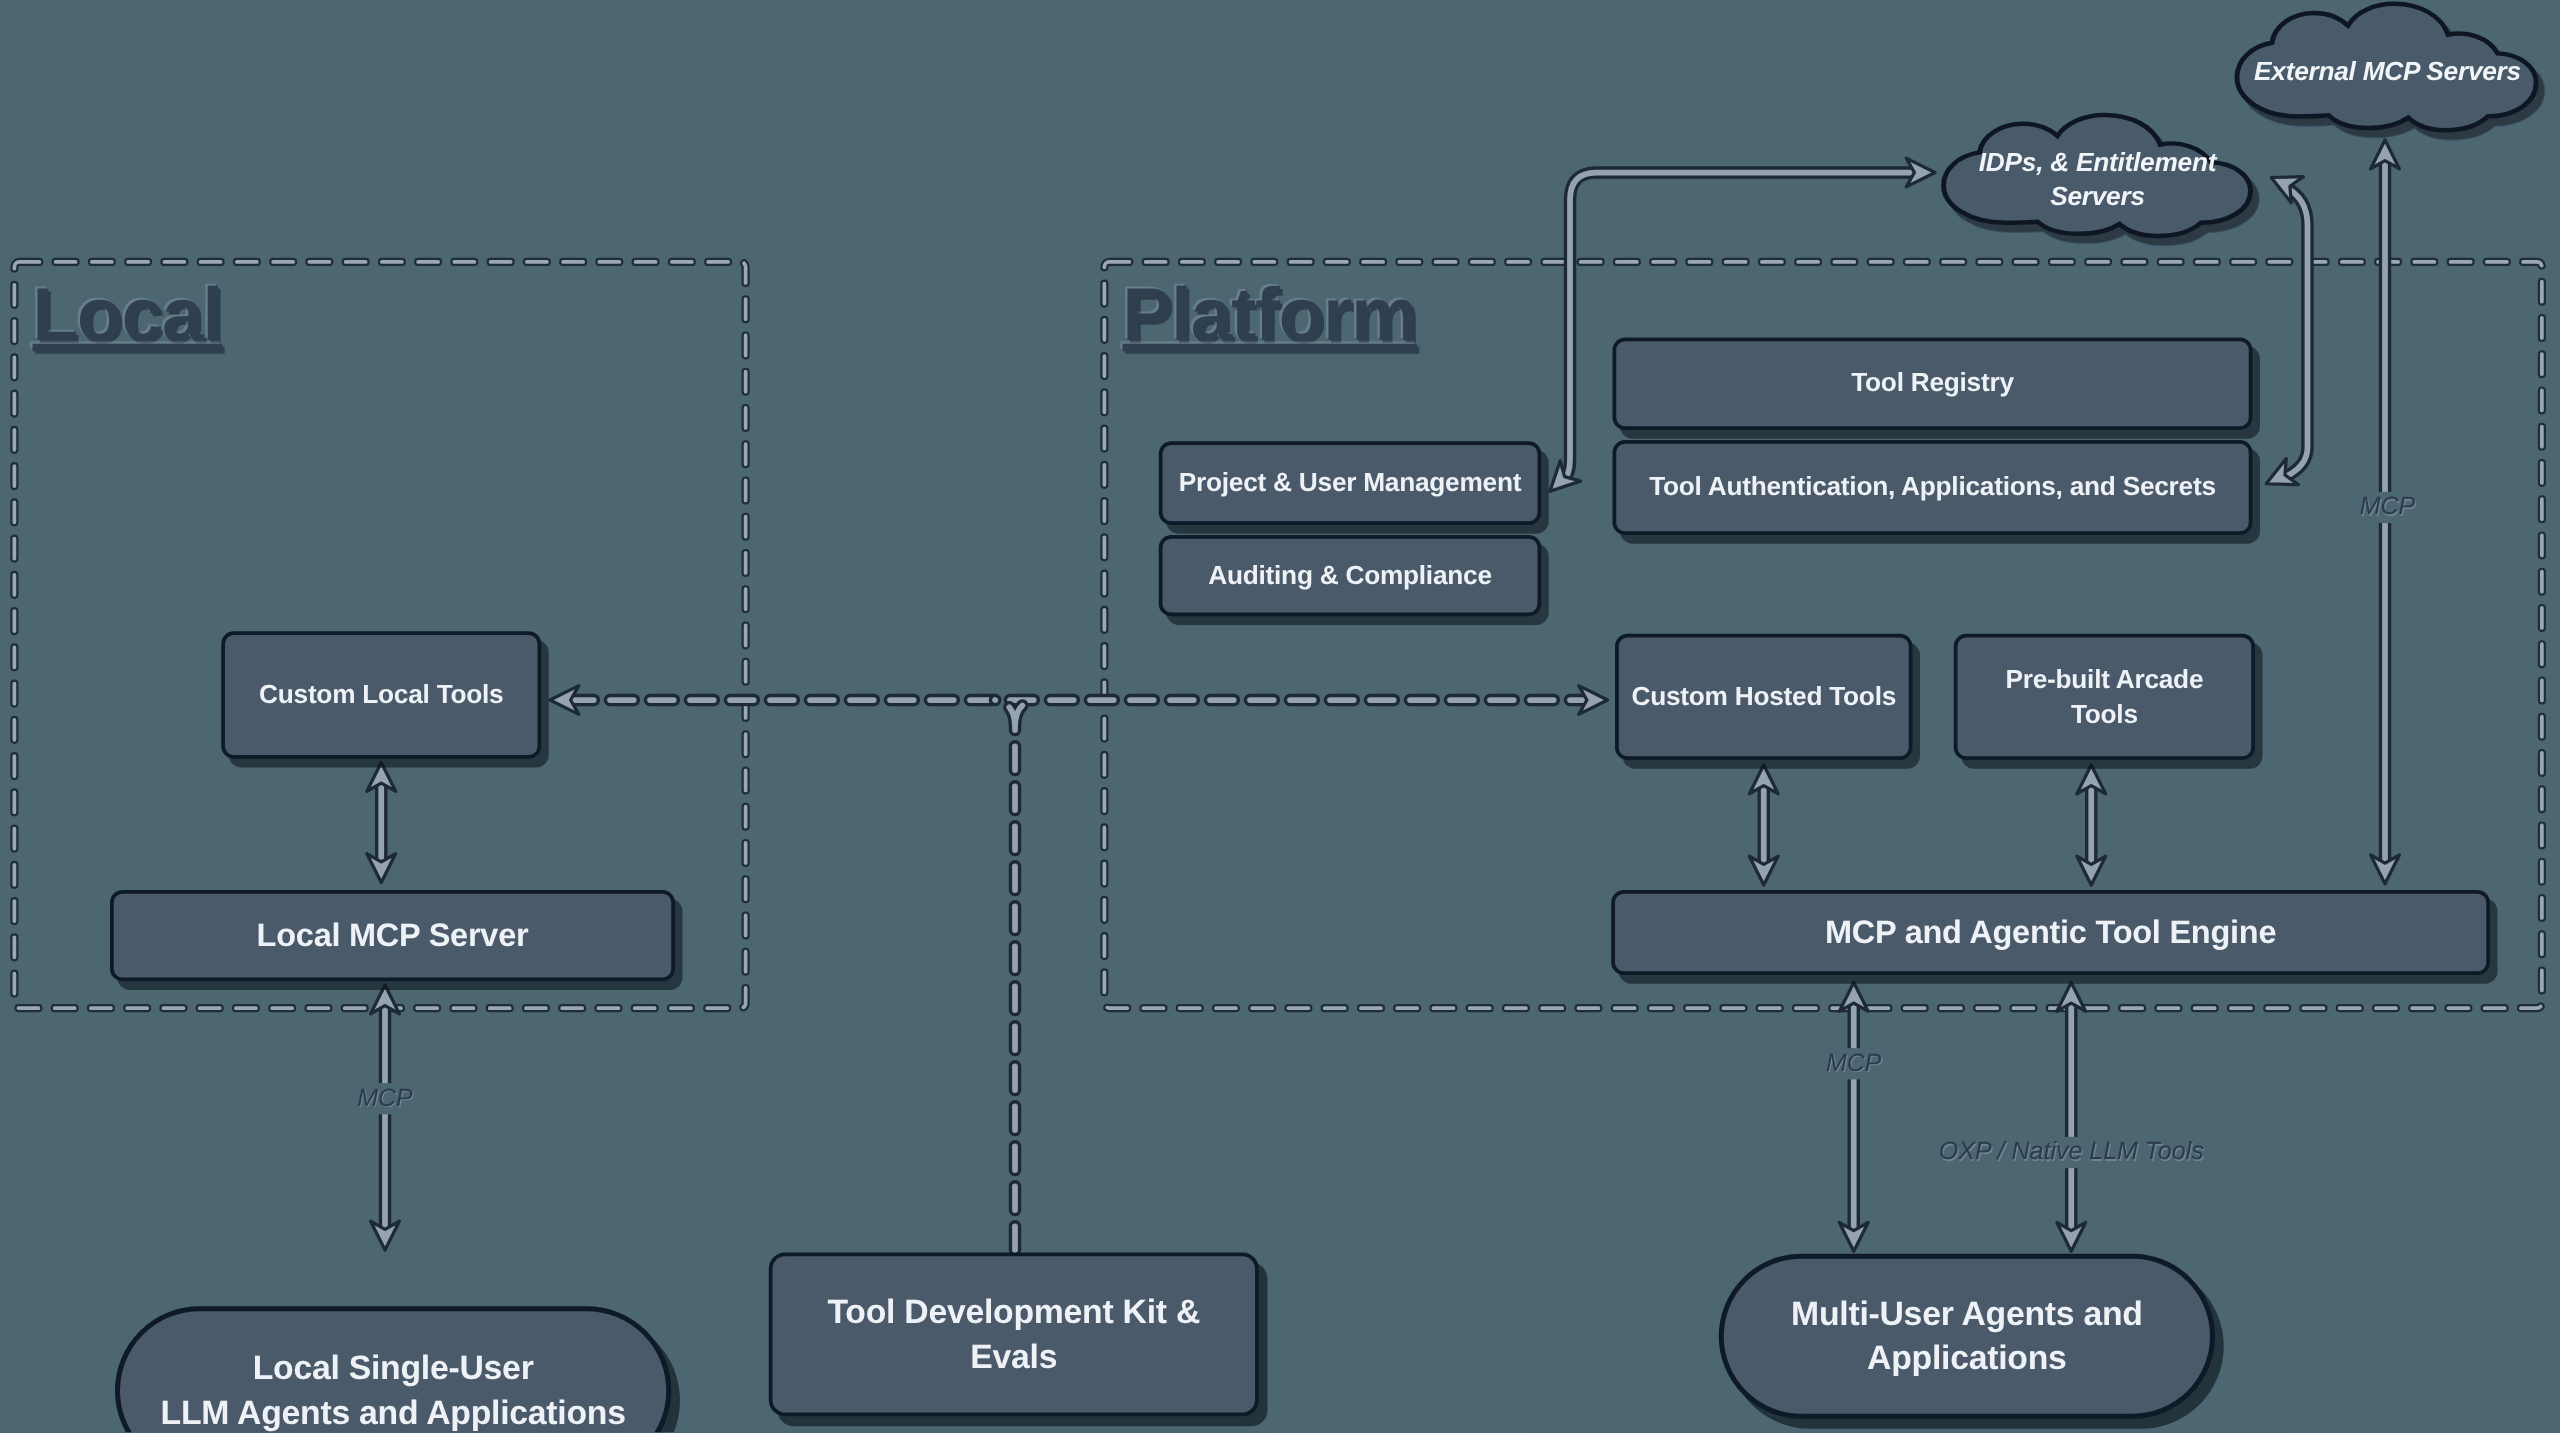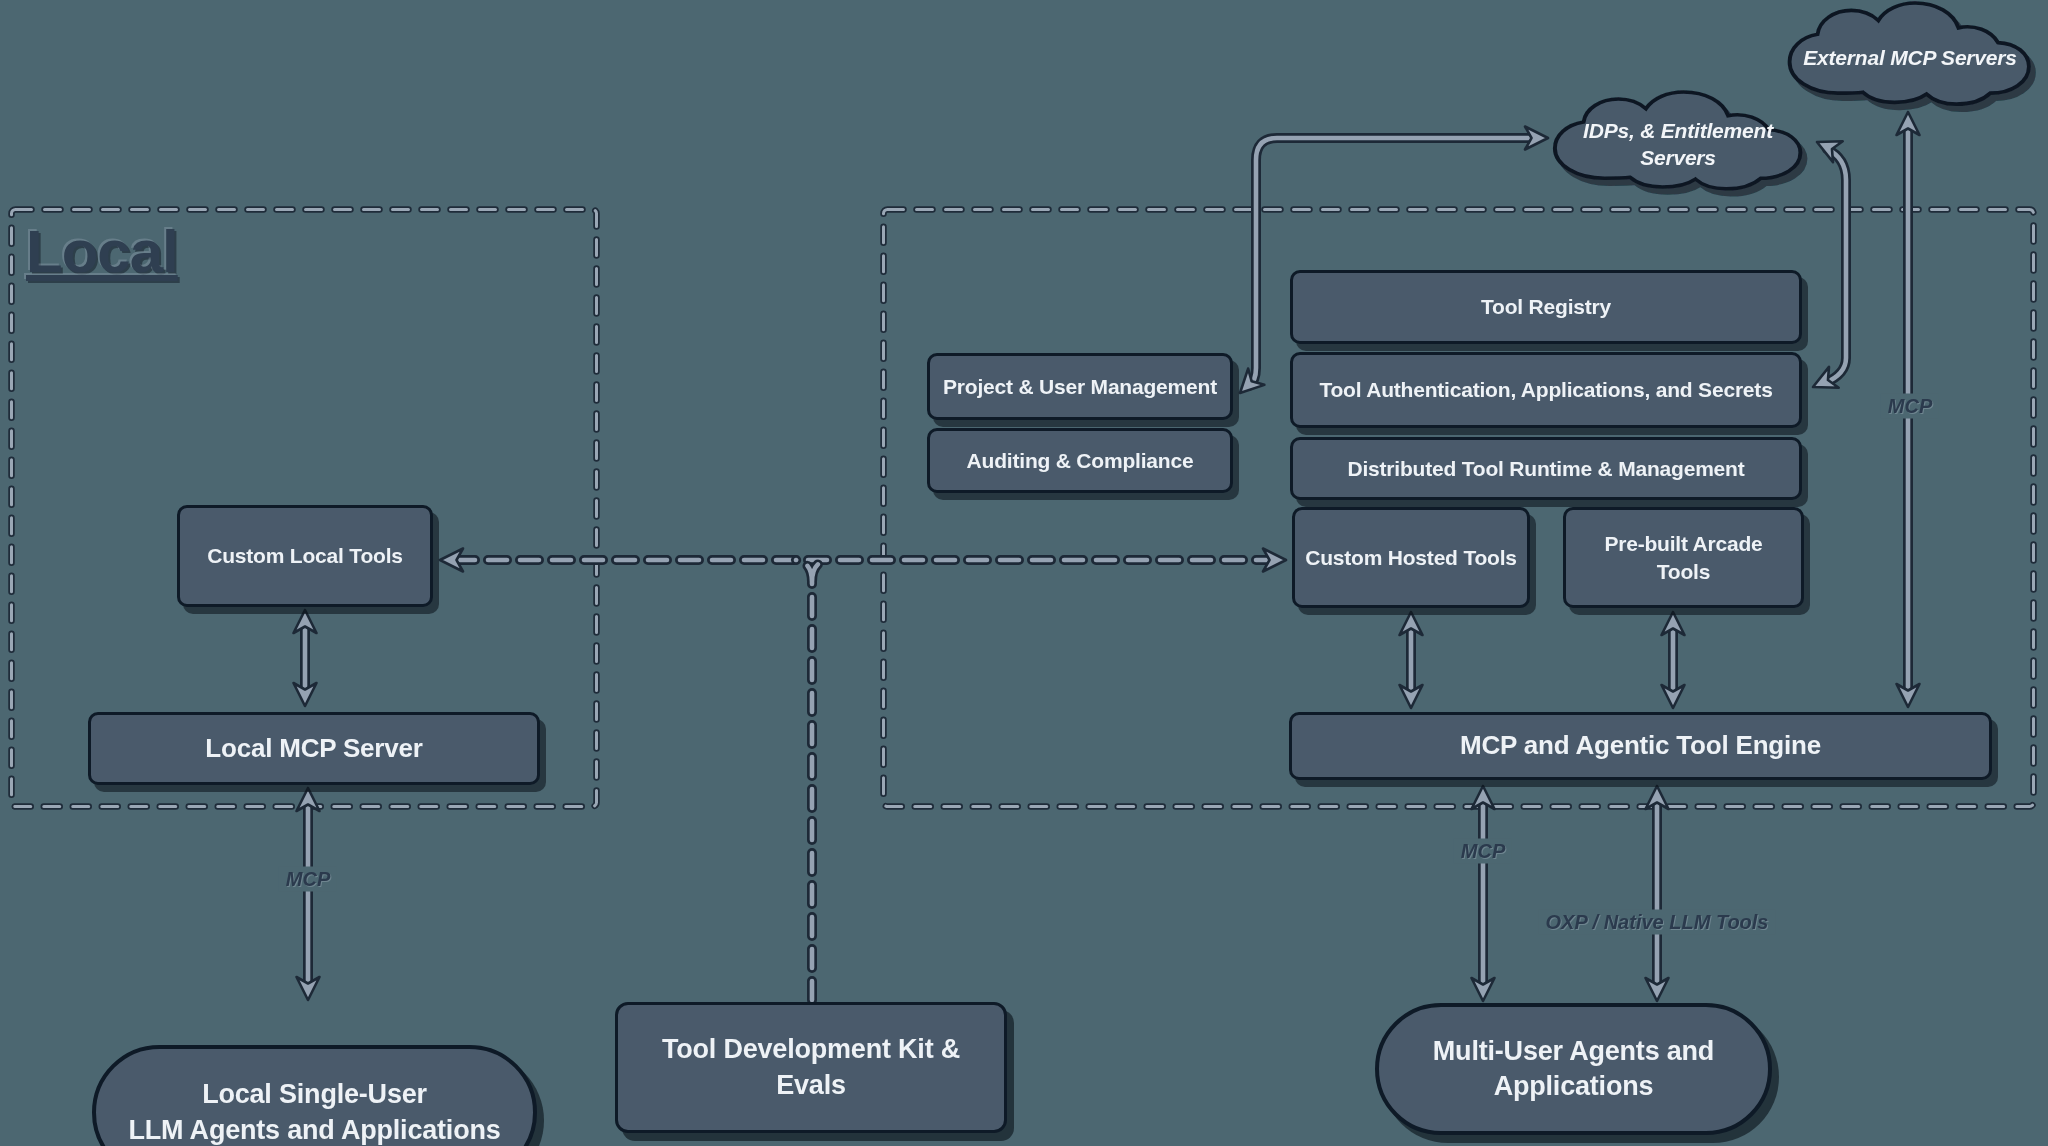--- a/index.html
+++ b/index.html
@@ -29,21 +29,21 @@
   .node.oval{border-radius:72px;border-width:4px;box-shadow:7px 8px 0 rgba(9,16,24,.6);}
   .node.tdk{border-radius:13px;box-shadow:7px 8px 0 rgba(9,16,24,.6);}
 
   .section-title{position:absolute;font-size:60px;font-weight:700;color:#2f3f51;line-height:1;
         letter-spacing:-1px;text-shadow:-2px -2px 0 rgba(165,180,195,.30),2px 2px 0 rgba(8,16,26,.45);text-decoration:underline;}
 
   .cloud-text{position:absolute;color:#f2f5f8;font-style:italic;font-weight:700;font-size:21px;
         text-align:center;line-height:27px;letter-spacing:-.2px;}
 
   .edge-label{position:absolute;transform:translate(-50%,-50%);color:#2b3a4d;font-style:italic;
-        font-weight:700;font-size:20px;background:#4c6771;padding:1px 7px;white-space:nowrap;
+        font-weight:400;font-size:20px;background:#4c6771;padding:1px 7px;white-space:nowrap;
         text-shadow:1px 1px 0 rgba(175,188,200,.35);}
 </style>
 </head>
 <body>
 
 <div id="stage">
 
   <svg id="wires">
     <defs>
       <path id="ah" d="M0,0 L-23,-11.5 L-16.5,0 L-23,11.5 Z"></path>
@@ -135,20 +135,21 @@
       <use href="#ah" class="ah" transform="translate(1908,112) rotate(-90)"></use>
       <use href="#ah" class="ah" transform="translate(1908,707) rotate(90)"></use>
       <use href="#ah" class="ah" transform="translate(1548,138)"></use>
       <use href="#ah" class="ah" transform="translate(1240,393) rotate(135)"></use>
       <use href="#ah" class="ah" transform="translate(1817,142) rotate(205)"></use>
       <use href="#ah" class="ah" transform="translate(1813,387) rotate(155)"></use>
     </g>
   </svg>
 
   <div class="section-title" style="left:26px;top:222px;">Local</div>
+  <div class="section-title" style="left:898px;top:222px;">Platform</div>
 
   <div class="cloud-text" style="left:1790px;top:44px;width:240px;">External MCP Servers</div>
   <div class="cloud-text" style="left:1558px;top:117px;width:240px;">
     <span>IDPs, &amp; Entitlement</span><br>
     <span>Servers</span>
   </div>
 
   <div class="node" style="left:177px;top:505px;width:256px;height:102px;">
     <span>Custom Local Tools</span>
   </div>
@@ -171,23 +172,20 @@
   </div>
   <div class="node" style="left:1290px;top:270px;width:512px;height:74px;">
     <span>Tool Registry</span>
   </div>
   <div class="node" style="left:927px;top:428px;width:306px;height:65px;">
     <span>Auditing &amp; Compliance</span>
   </div>
   <div class="node" style="left:1290px;top:352px;width:512px;height:76px;">
     <span>Tool Authentication, Applications, and Secrets</span>
   </div>
-  <div class="node" style="left:1290px;top:437px;width:512px;height:63px;">
-    <span>Distributed Tool Runtime &amp; Management</span>
-  </div>
   <div class="node" style="left:1292px;top:507px;width:238px;height:101px;">
     <span>Custom Hosted Tools</span>
   </div>
   <div class="node" style="left:1563px;top:507px;width:241px;height:101px;">
     <span>Pre-built Arcade Tools</span>
   </div>
   <div class="node big" style="left:1289px;top:712px;width:703px;height:68px;">
     <span>MCP and Agentic Tool Engine</span>
   </div>
   <div class="node oval bold" style="left:1375px;top:1003px;width:397px;height:132px;">

